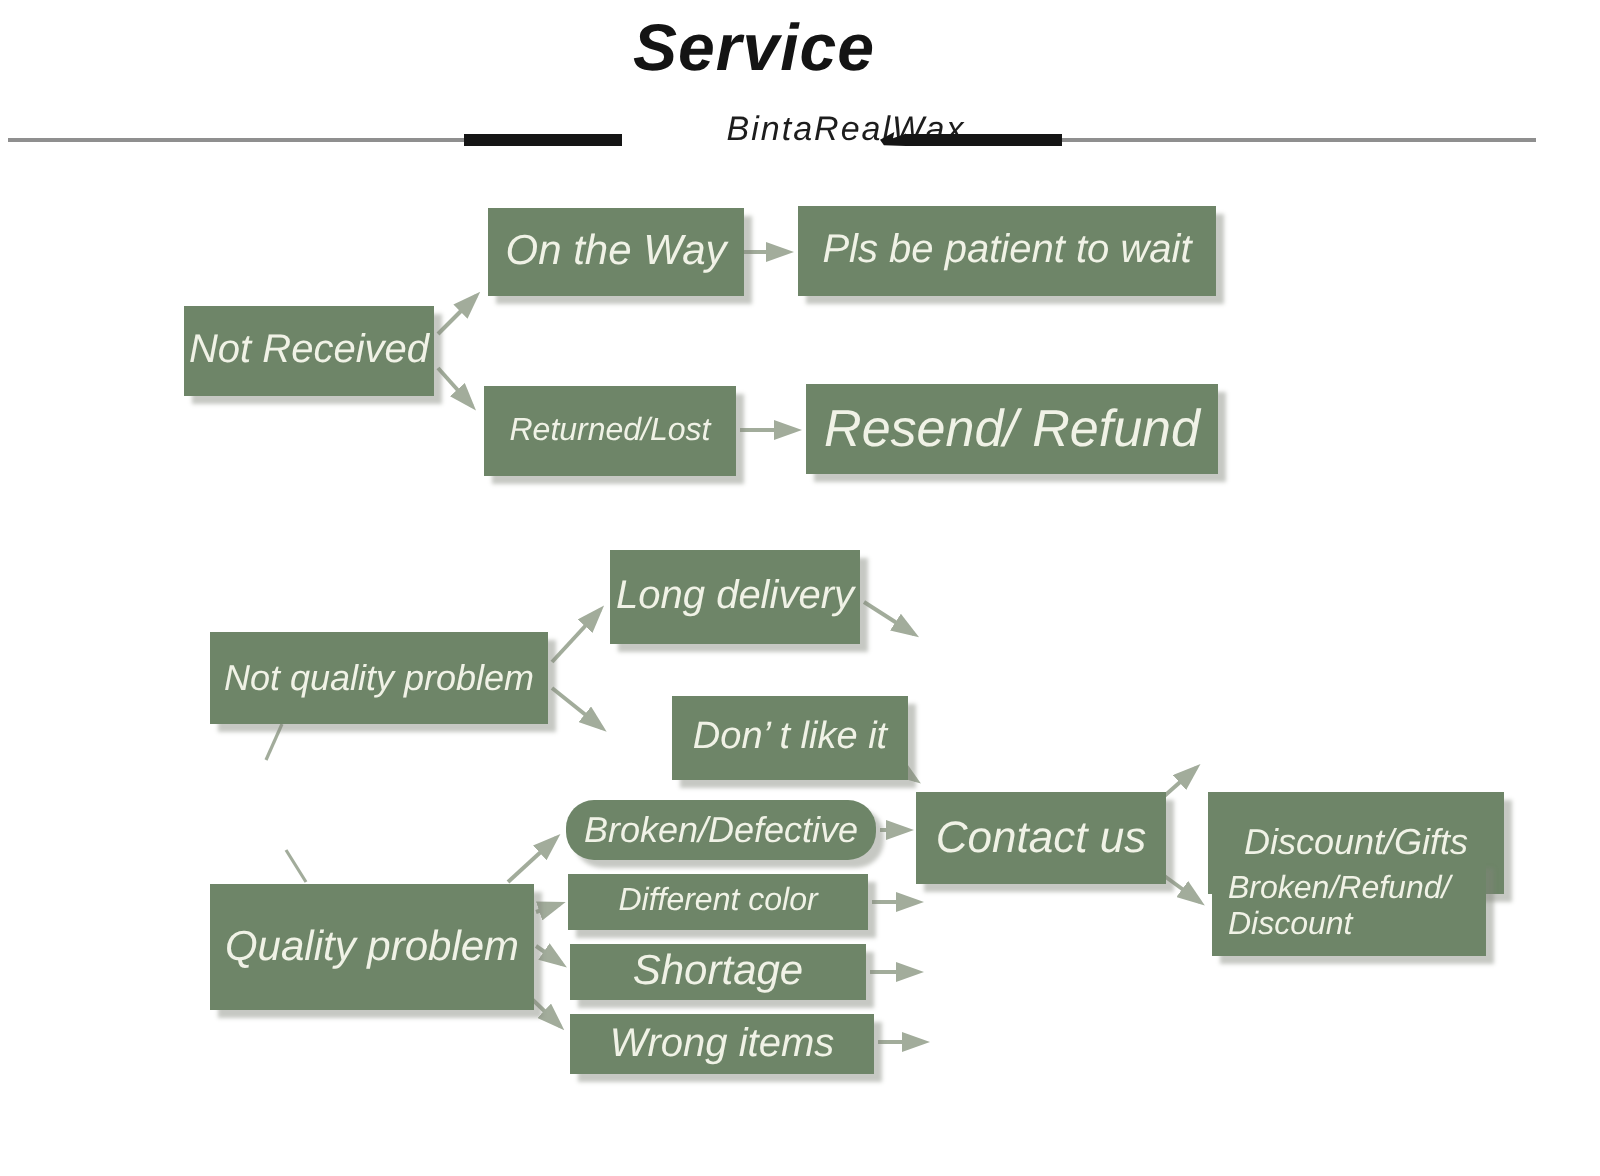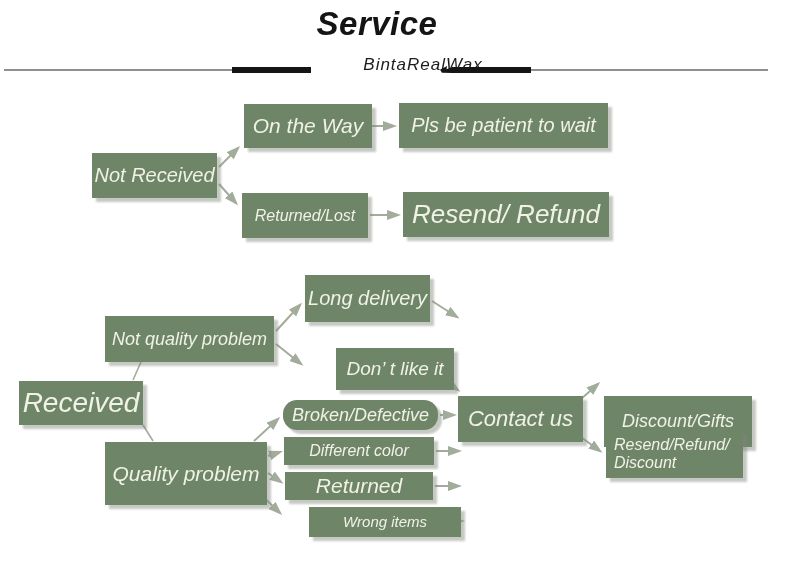--- a/index.html
+++ b/index.html
@@ -77,27 +77,26 @@
     <line x1="572" y1="407" x2="598" y2="384" marker-end="url(#arrowhead)"></line>
     <line x1="574" y1="432" x2="600" y2="451" marker-end="url(#arrowhead)"></line>
   </svg>
 
   <div class="node" style="left:92px;top:153px;width:125px;height:45px;font-size:20px;">Not Received</div>
   <div class="node" style="left:244px;top:104px;width:128px;height:44px;font-size:21px;">On the Way</div>
   <div class="node" style="left:399px;top:103px;width:209px;height:45px;font-size:20px;">Pls be patient to wait</div>
   <div class="node" style="left:242px;top:193px;width:126px;height:45px;font-size:16px;">Returned/Lost</div>
   <div class="node" style="left:403px;top:192px;width:206px;height:45px;font-size:26px;">Resend/ Refund</div>
 
-  <div class="node" style="left:19px;top:381px;width:124px;height:44px;font-size:28px;">Received</div>
   <div class="node" style="left:105px;top:316px;width:169px;height:46px;font-size:18px;">Not quality problem</div>
   <div class="node" style="left:305px;top:275px;width:125px;height:47px;font-size:20px;">Long delivery</div>
   <div class="node" style="left:307px;top:348px;width:118px;height:42px;font-size:19px;margin-left:29px;">Don’ t like it</div>
   <div class="node" style="left:105px;top:442px;width:162px;height:63px;font-size:21px;">Quality problem</div>
   <div class="node" style="left:283px;top:400px;width:155px;height:30px;font-size:18px;border-radius:14px;">Broken/Defective</div>
   <div class="node" style="left:284px;top:437px;width:150px;height:28px;font-size:16px;">Different color</div>
-  <div class="node" style="left:285px;top:472px;width:148px;height:28px;font-size:21px;">Returned</div>
-  <div class="node" style="left:285px;top:507px;width:152px;height:30px;font-size:15px;margin-left:24px;">Wrong items</div>
+  <div class="node" style="left:285px;top:472px;width:148px;height:28px;font-size:21px;">Shortage</div>
+  <div class="node" style="left:285px;top:507px;width:152px;height:30px;font-size:20px;">Wrong items</div>
   <div class="node" style="left:458px;top:396px;width:125px;height:46px;font-size:22px;">Contact us</div>
   <div class="node" style="left:604px;top:350px;width:148px;height:51px;font-size:18px;margin-top:46px;">Discount/Gifts</div>
-  <div class="node prewrap" style="left:606px;top:430px;width:137px;height:48px;font-size:16px;justify-content:flex-start;padding-left:8px;box-sizing:border-box;">Resend/Refund/
+  <div class="node prewrap" style="left:606px;top:430px;width:137px;height:48px;font-size:16px;justify-content:flex-start;padding-left:8px;box-sizing:border-box;">Broken/Refund/
 Discount</div>
 
 </div>
 
 </body></html>

